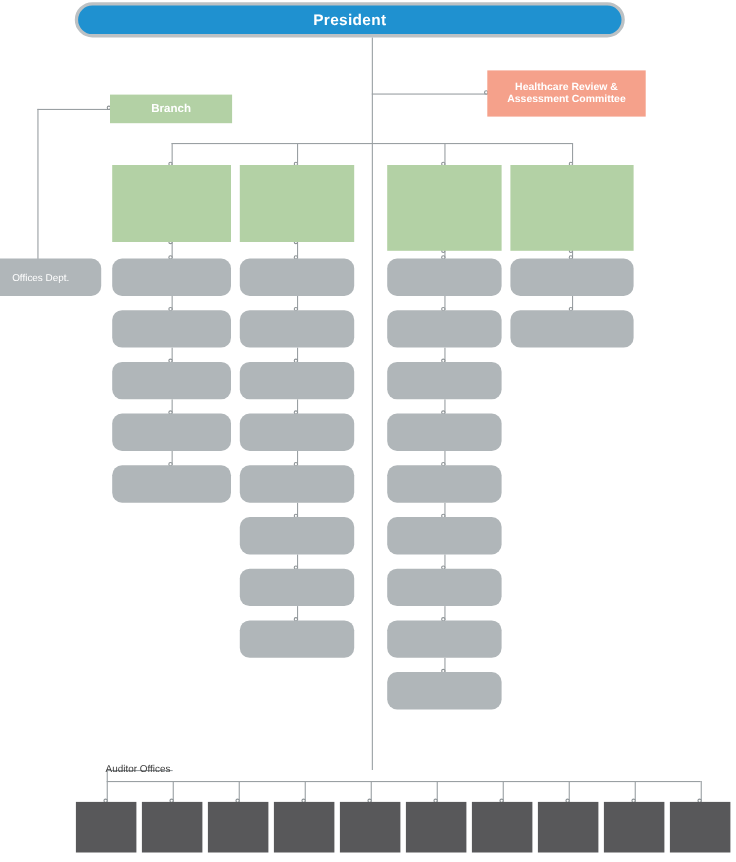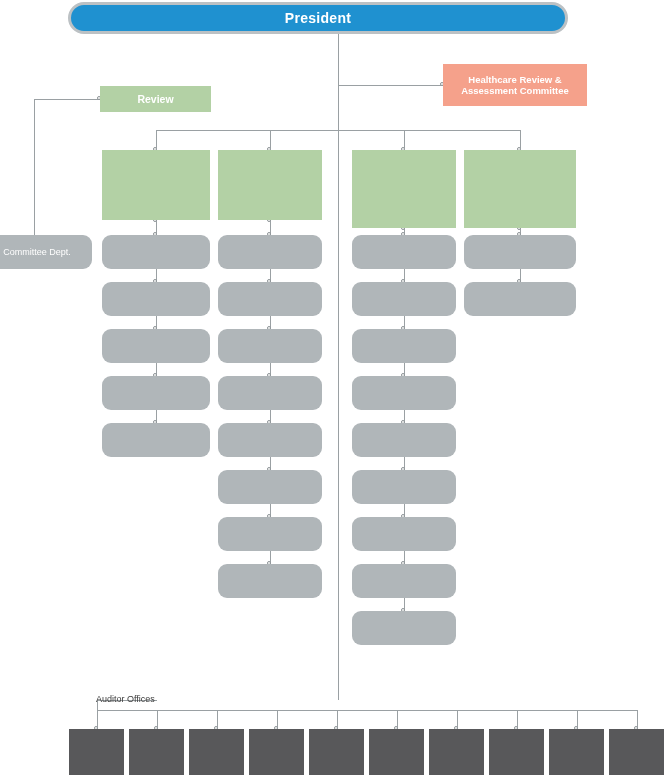--- a/index.html
+++ b/index.html
@@ -193,25 +193,25 @@
 
   <div class="box president" style="left:68px;top:2px;width:500px;height:32px;">
     <span>President</span>
   </div>
 
   <div class="box committee" style="left:443px;top:64px;width:144px;height:42px;">
     <span>Healthcare Review &amp; Assessment Committee</span>
   </div>
 
   <div class="box auditor" style="left:100px;top:86px;width:111px;height:26px;">
-    <span>Review</span>
+    <span>Branch</span>
   </div>
 
   <div class="box dept" style="left:-18px;top:235px;width:110px;height:34px;">
-    <span>Committee Dept.</span>
+    <span>Offices Dept.</span>
   </div>
 
   <div id="columns">
       <div class="box exec" style="left:102px;top:150px;width:108px;height:70px;">
        <span></span>
      </div>
       <div class="box dept" style="left:102px;top:235px;width:108px;height:34px;">
          <span></span>
        </div>
       <div class="box dept" style="left:102px;top:282px;width:108px;height:34px;">

